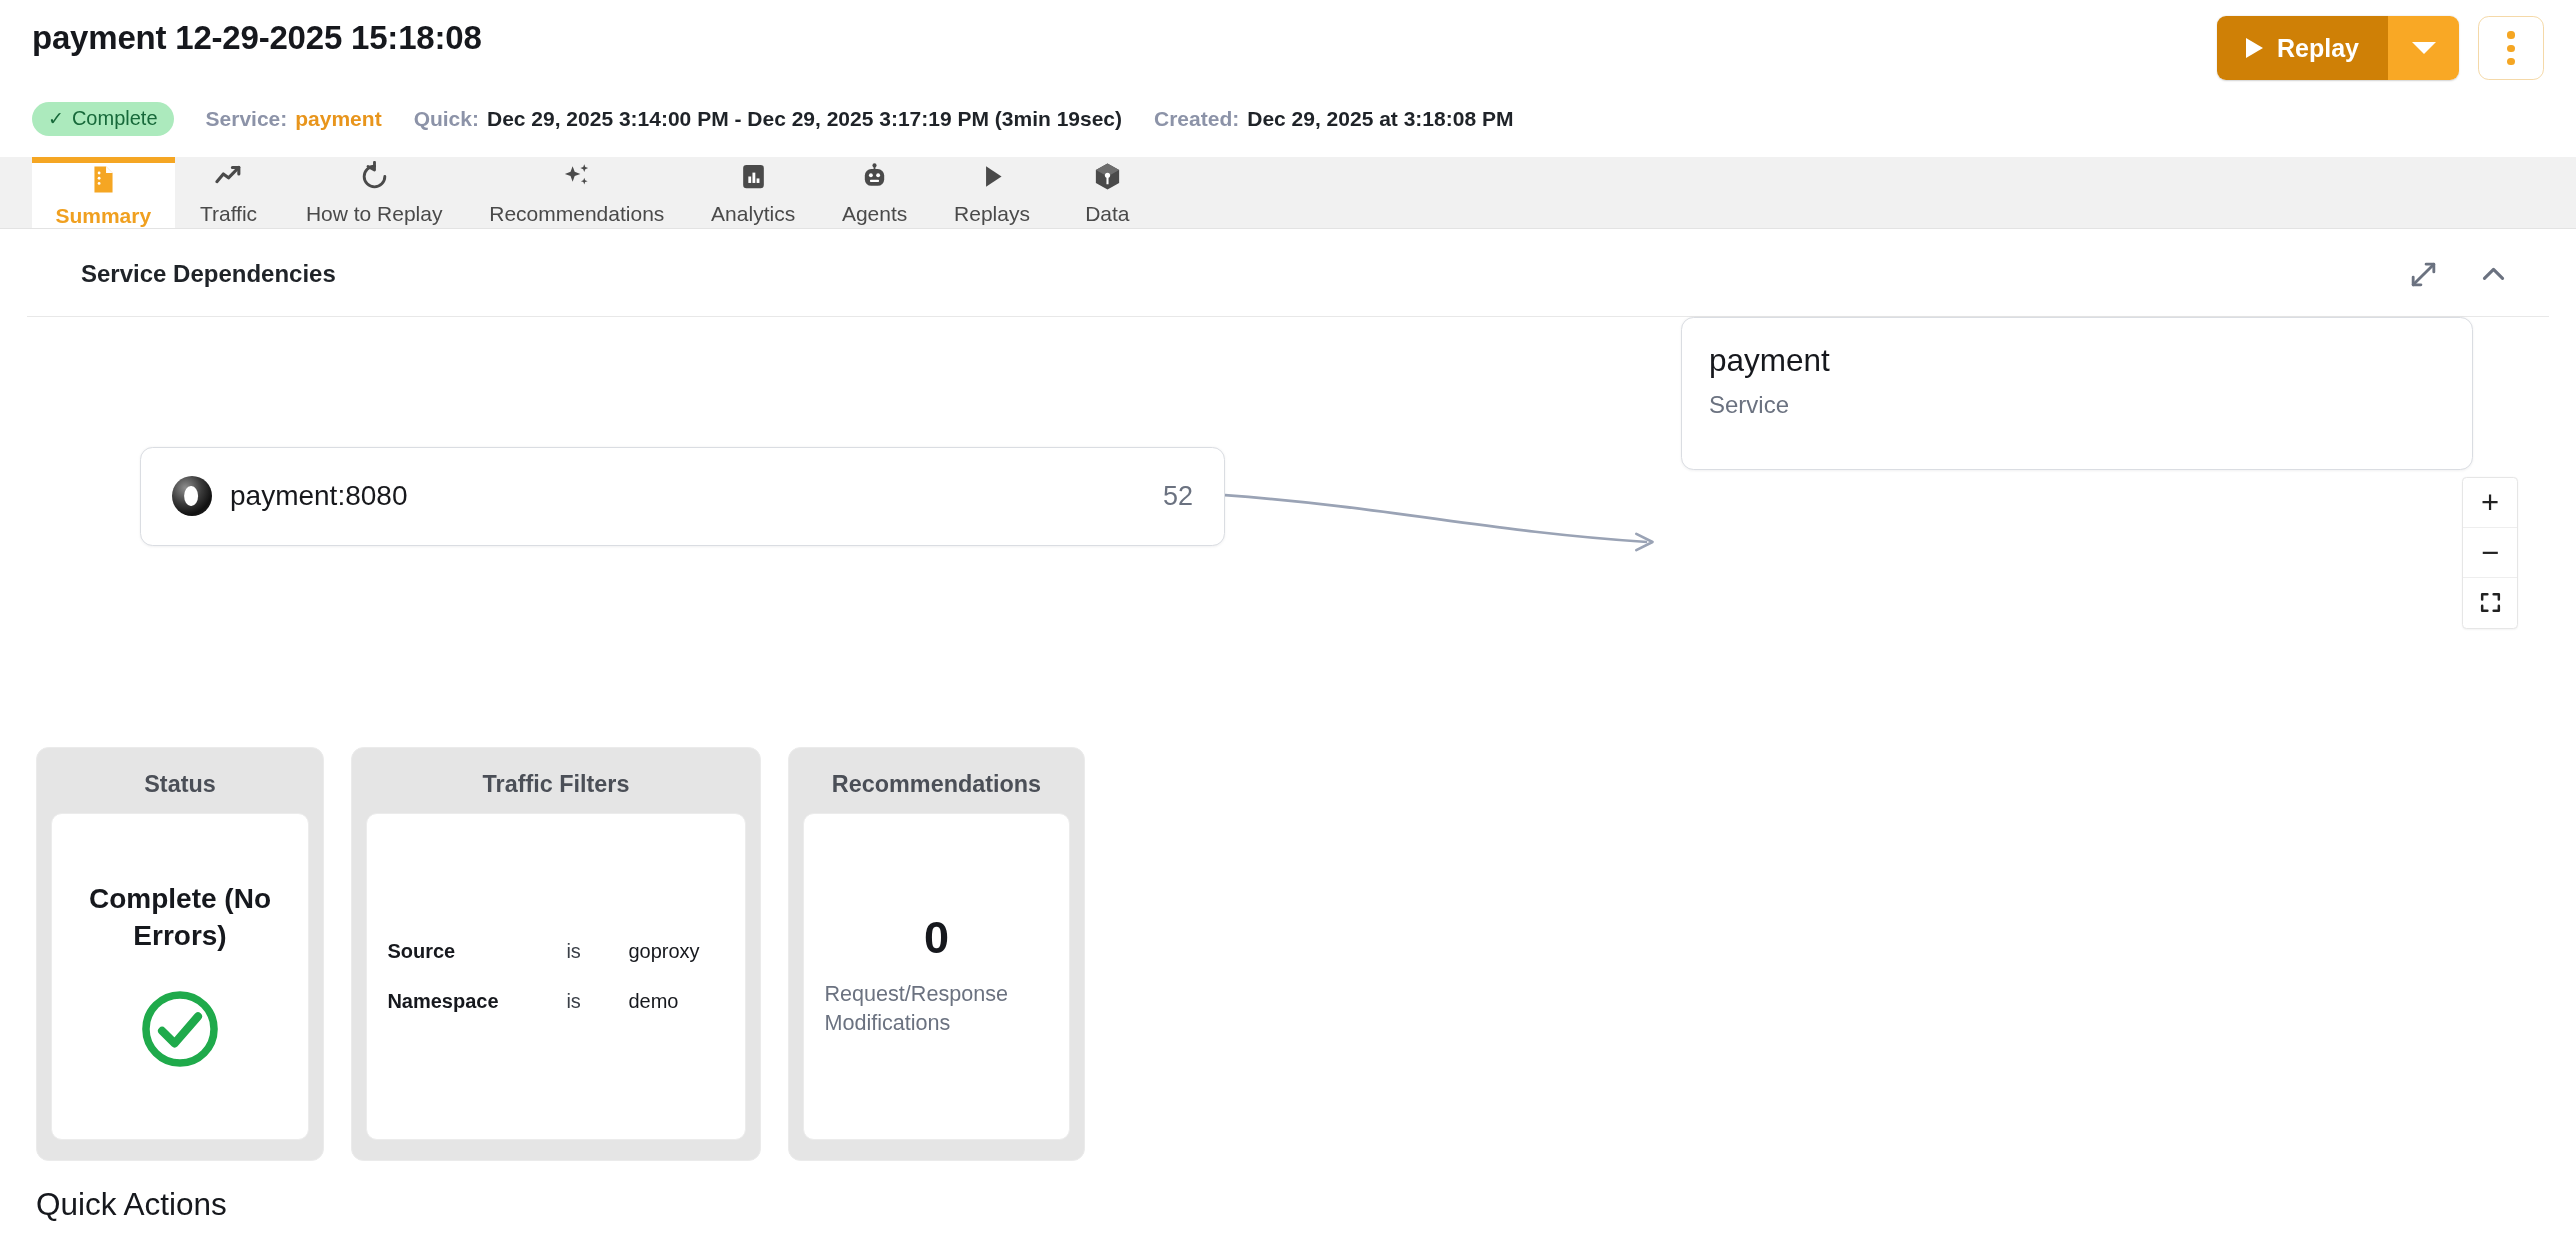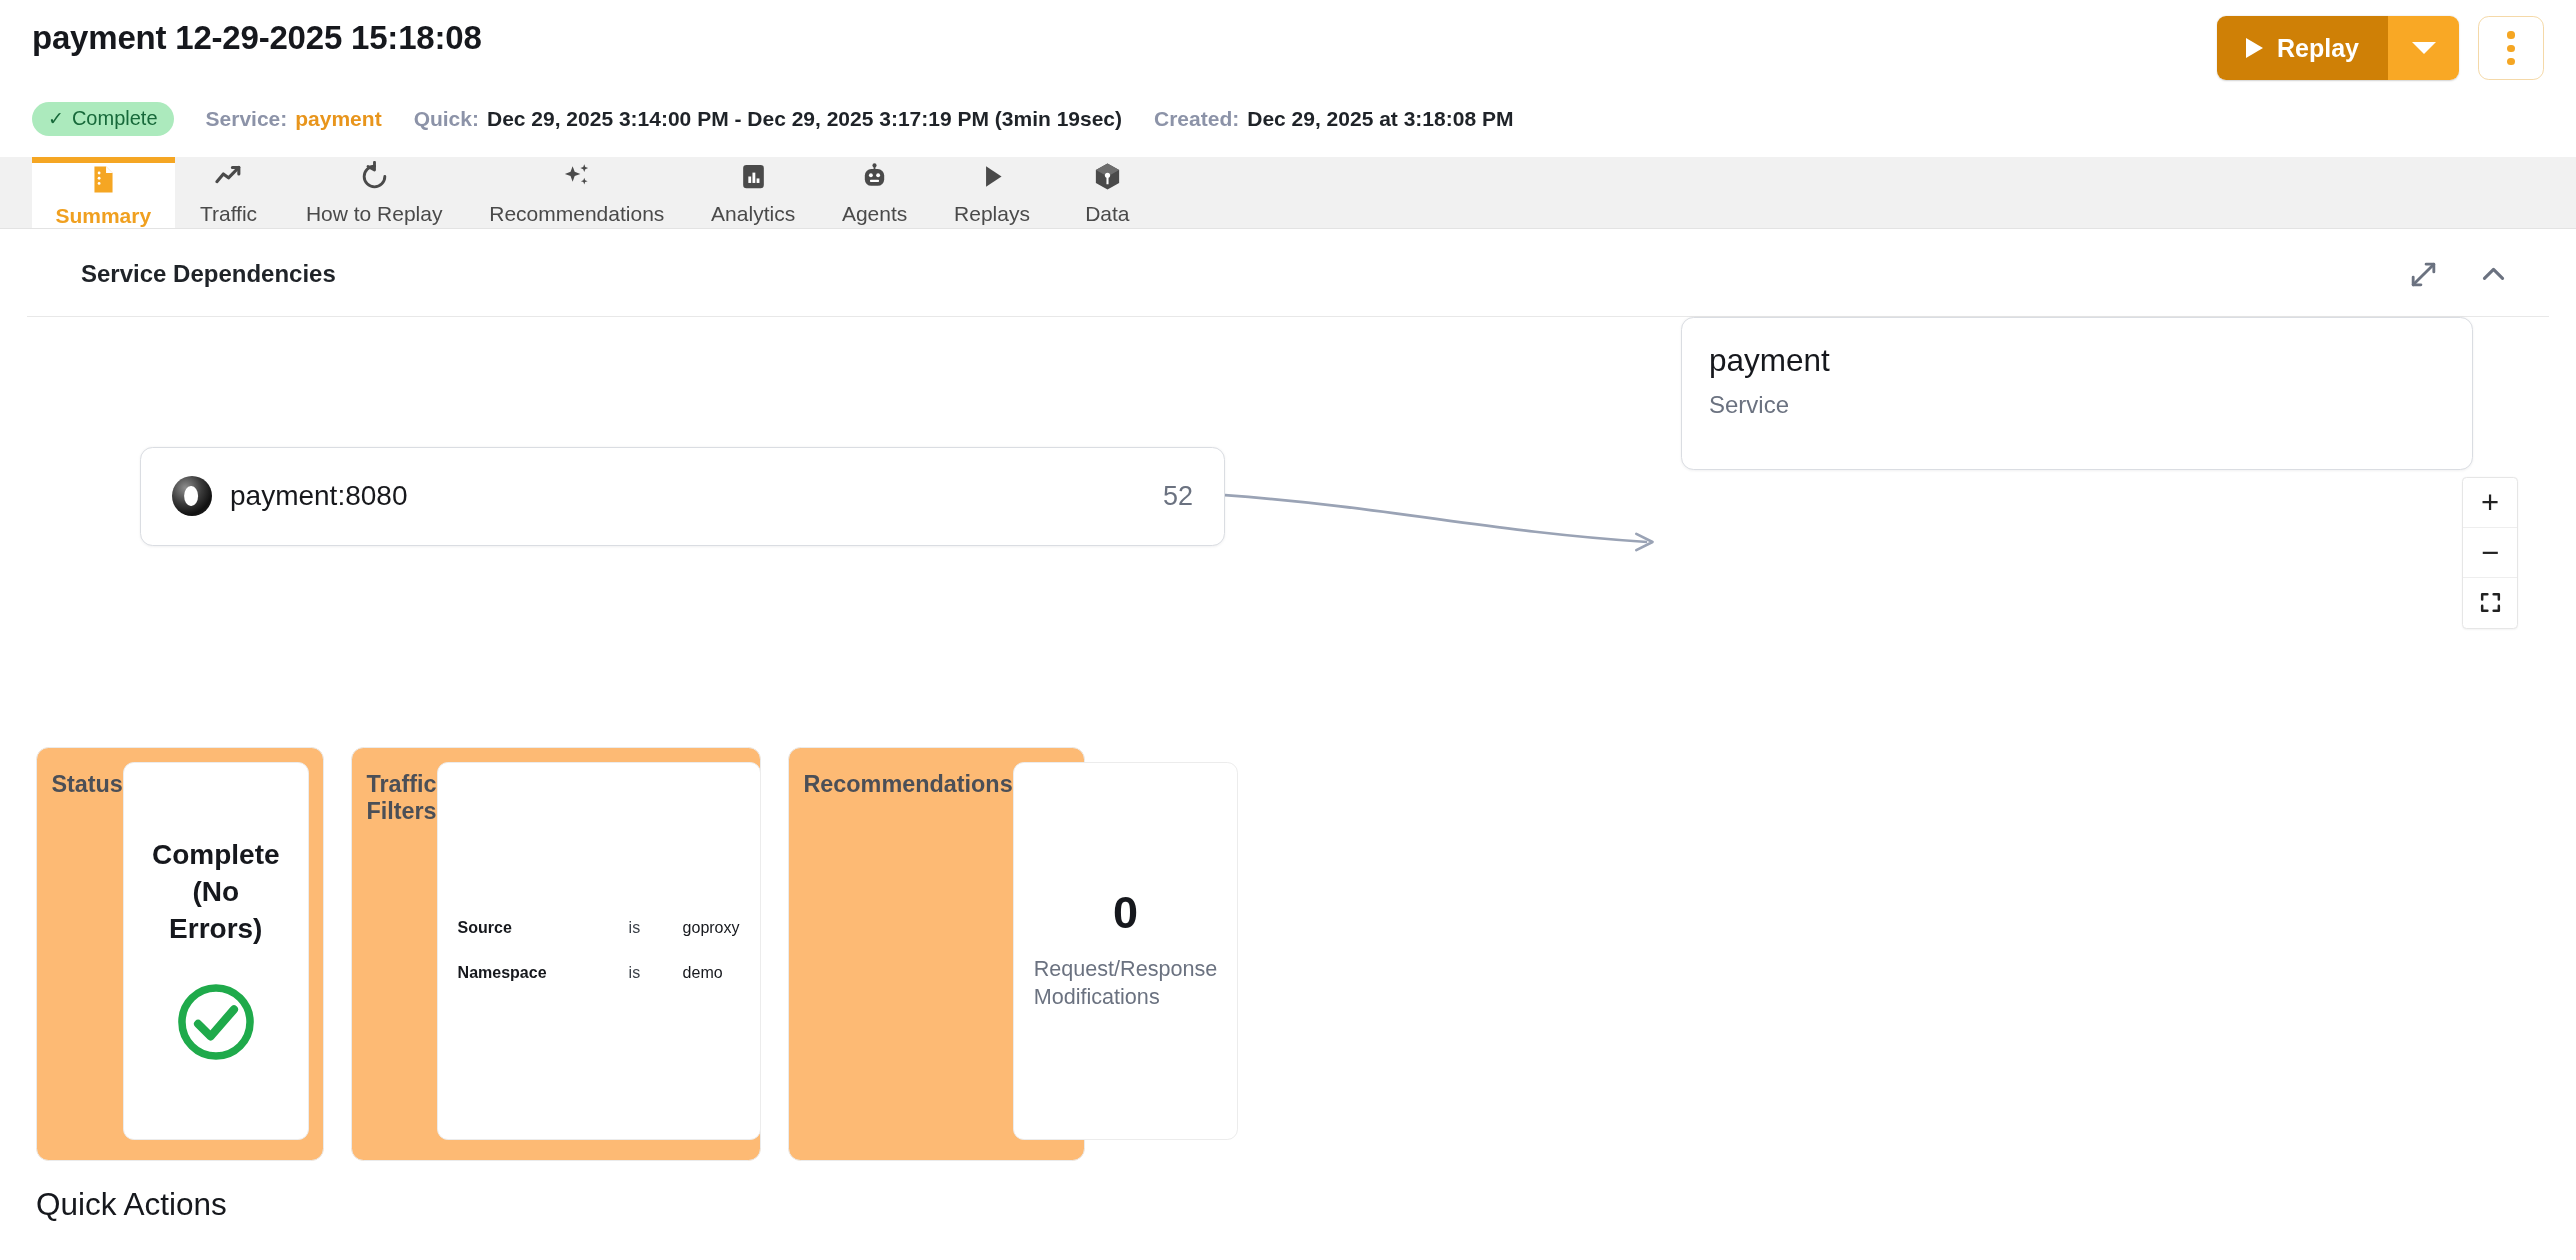--- a/index.html
+++ b/index.html
@@ -259,26 +259,26 @@
   .zoom-ctrls div:last-child { border-bottom: none; }
 
   
   .cards {
     display: flex;
     gap: 27px;
     padding: 0 36px;
     margin-top: 16px;
   }
   .card {
-    background: #fdba74;
+    background: #e5e5e5;
     border: 0.9px solid #ebebeb;
     border-radius: 12.6px;
     padding: 14.4px 14.4px 20px 14.4px;
     display: flex;
-    flex-direction: row;
+    flex-direction: column;
   }
   .card-title {
     text-align: center;
     font-size: 23.4px;
     font-weight: 700;
     color: #4b4f57;
     padding: 9px 0 14.4px 0;
   }
   .card-body {
     background: #ffffff;
@@ -304,23 +304,23 @@
   }
   .check-circle {
     margin-top: 31px;
     width: 86px; height: 86px;
   }
 
   .filter-rows { width: 100%; }
   .filter-row {
     display: flex;
     align-items: flex-end;
-    gap: 0;
+    gap: 8px;
     margin-bottom: 27px;
-    font-size: 16px;
+    font-size: 20px;
   }
   .filter-row:last-child { margin-bottom: 0; }
   .f-key { font-weight: 700; color: #16181d; width: 171px; }
   .f-op  { color: #3a3f47; width: 54px; }
   .f-val { color: #16181d; }
 
   .rec-num { font-size: 45px; font-weight: 700; color: #16181d; line-height: 1; }
   .rec-label {
     margin-top: 20px;
     font-size: 21.6px;

